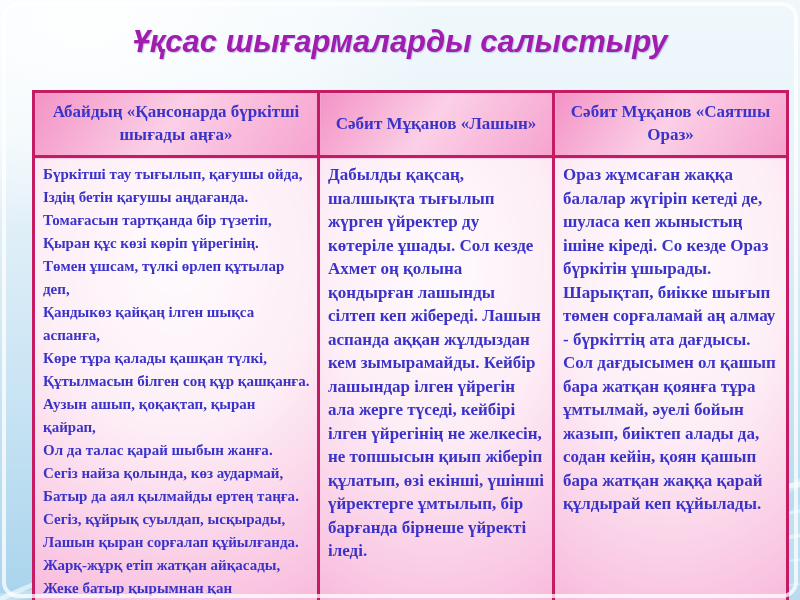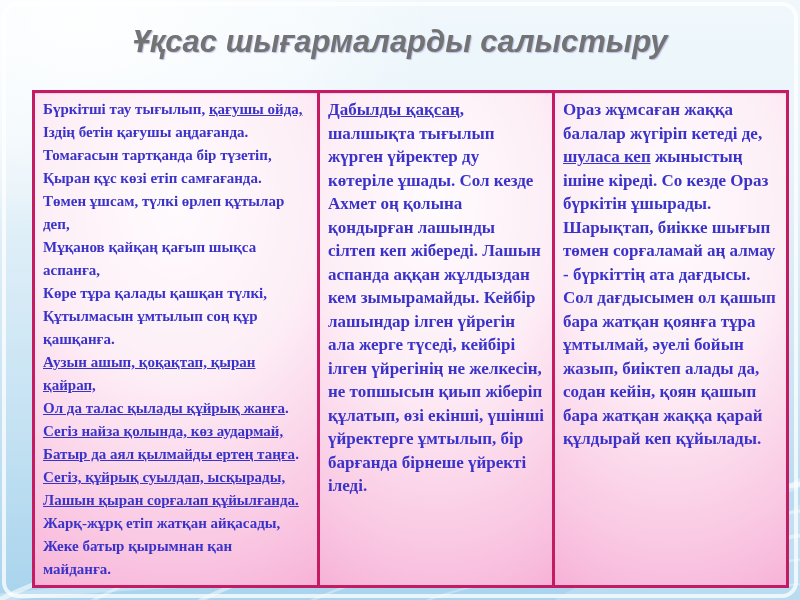--- a/index.html
+++ b/index.html
@@ -21,21 +21,21 @@
     border:4px solid rgba(255,255,255,.75);
     border-radius:16px;
     pointer-events:none;z-index:5;
   }
   .swoosh{position:absolute;left:0;bottom:0;width:800px;height:140px;z-index:0;pointer-events:none;}
   .slide-title{
     position:absolute;left:0;top:24px;width:800px;
     text-align:center;
     font-family:"Liberation Sans", sans-serif;
     font-weight:bold;font-style:italic;
-    font-size:31px;color:#737373;
+    font-size:31px;color:#a21caf;
     text-shadow:1px 1px 1px rgba(120,120,200,.45);
     z-index:2;
   }
   table.cmp{
     position:absolute;left:32px;top:90px;width:754px;height:465px;
     border-collapse:collapse;table-layout:fixed;z-index:2;
   }
   table.cmp td,table.cmp th{
     border:3px solid #c41b62;
     color:#3b33c9;
@@ -50,21 +50,21 @@
   td.cell{
     background:radial-gradient(ellipse 130% 95% at 50% 22%, #fefbfd 0%, #fdeef6 38%, #f9c3e0 78%, #f5a6d0 100%);
     vertical-align:top;
     padding:5px 7px 4px 8px;
     font-weight:bold;
   }
   td.cell-1{font-size:15px;line-height:23px;}
   td.cell-2,td.cell-3{font-size:17px;line-height:23.5px;}
   .poem-line{min-height:23px;}
   .align-right{text-align:left;}
-  .u{text-decoration:underline;}
+  .u{}
 </style>
 </head>
 <body>
 
 <div class="bg-glow"></div>
 
 <svg class="swoosh" viewBox="0 0 800 140" preserveAspectRatio="none">
   <path d="M-20,150 C180,40 320,120 820,20" stroke="rgba(255,255,255,0.55)" stroke-width="5" fill="none"></path>
   <path d="M60,160 C260,30 420,130 830,45" stroke="rgba(255,255,255,0.4)" stroke-width="3" fill="none"></path>
   <path d="M160,165 C340,40 520,130 830,70" stroke="rgba(255,255,255,0.45)" stroke-width="4" fill="none"></path>
@@ -78,32 +78,37 @@
 
 <div class="slide-title">Ұқсас шығармаларды салыстыру</div>
 
 <table class="cmp">
   <colgroup>
     <col style="width:285px">
     <col style="width:235px">
     <col style="width:234px">
   </colgroup>
   <tbody>
+      <tr>
+    <th class="hdr">Абайдың «Қансонарда бүркітші шығады аңға»</th>
+    <th class="hdr">Сәбит Мұқанов «Лашын»</th>
+    <th class="hdr">Сәбит Мұқанов «Саятшы Ораз»</th>
+  </tr>
   <tr>
     <td class="cell cell-1">
           <div class="poem-line"><span>Бүркітші тау тығылып, </span><span class="u">қағушы ойда,</span></div>
           <div class="poem-line"><span>Іздің бетін қағушы аңдағанда.</span></div>
           <div class="poem-line"><span>Томағасын тартқанда бір түзетіп,</span></div>
-          <div class="poem-line"><span>Қыран құс көзі етіп самғағанда.</span></div>
+          <div class="poem-line"><span>Қыран құс көзі көріп үйрегінің.</span></div>
           <div class="poem-line"><span>Төмен ұшсам, түлкі өрлеп құтылар деп,</span></div>
-          <div class="poem-line"><span>Мұқанов қайқаң қағып шықса аспанға,</span></div>
+          <div class="poem-line"><span>Қандыкөз қайқаң ілген шықса аспанға,</span></div>
           <div class="poem-line"><span>Көре тұра қалады қашқан түлкі,</span></div>
-          <div class="poem-line"><span>Құтылмасын ұмтылып соң құр қашқанға.</span></div>
+          <div class="poem-line"><span>Құтылмасын білген соң құр қашқанға.</span></div>
           <div class="poem-line"><span class="u">Аузын ашып, қоқақтап, қыран қайрап,</span></div>
-          <div class="poem-line"><span class="u">Ол да талас қылады құйрық жанға</span><span>.</span></div>
+          <div class="poem-line"><span class="u">Ол да талас қарай шыбын жанға</span><span>.</span></div>
           <div class="poem-line"><span class="u">Сегіз найза қолында, көз аудармай,</span></div>
           <div class="poem-line"><span class="u">Батыр да аял қылмайды ертең таңға</span><span>.</span></div>
           <div class="poem-line"><span class="u">Сегіз, құйрық суылдап, ысқырады,</span></div>
           <div class="poem-line"><span class="u">Лашын қыран сорғалап құйылғанда.</span></div>
           <div class="poem-line"><span>Жарқ-жұрқ етіп жатқан айқасады,</span></div>
           <div class="poem-line"><span>Жеке батыр қырымнан қан</span></div>
           <div class="poem-line align-right"><span>майданға.</span></div>
         </td>
     <td class="cell cell-2">
           <div><span class="u">Дабылды қақсаң,</span><span> шалшықта тығылып жүрген үйректер ду көтеріле ұшады. Сол кезде Ахмет  оң қолына қондырған лашынды сілтеп кеп жібереді. Лашын аспанда аққан жұлдыздан кем зымырамайды. Кейбір лашындар ілген үйрегін ала жерге түседі, кейбірі ілген үйрегінің не желкесін, не топшысын қиып жіберіп құлатып, өзі екінші, үшінші үйректерге ұмтылып, бір барғанда бірнеше үйректі іледі.</span></div>

